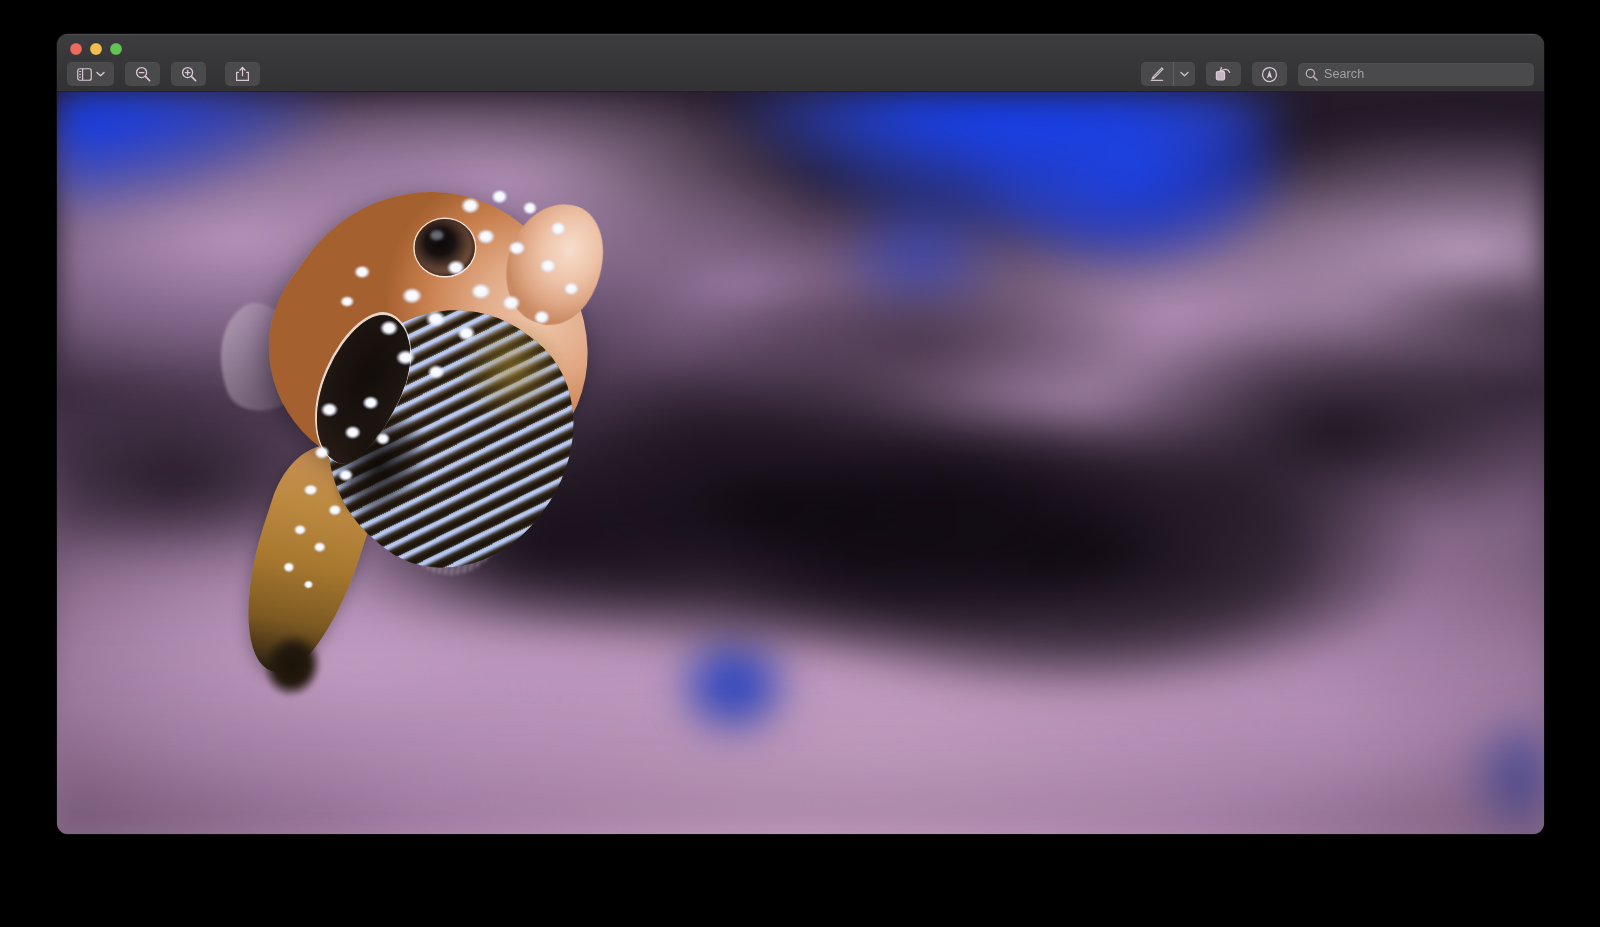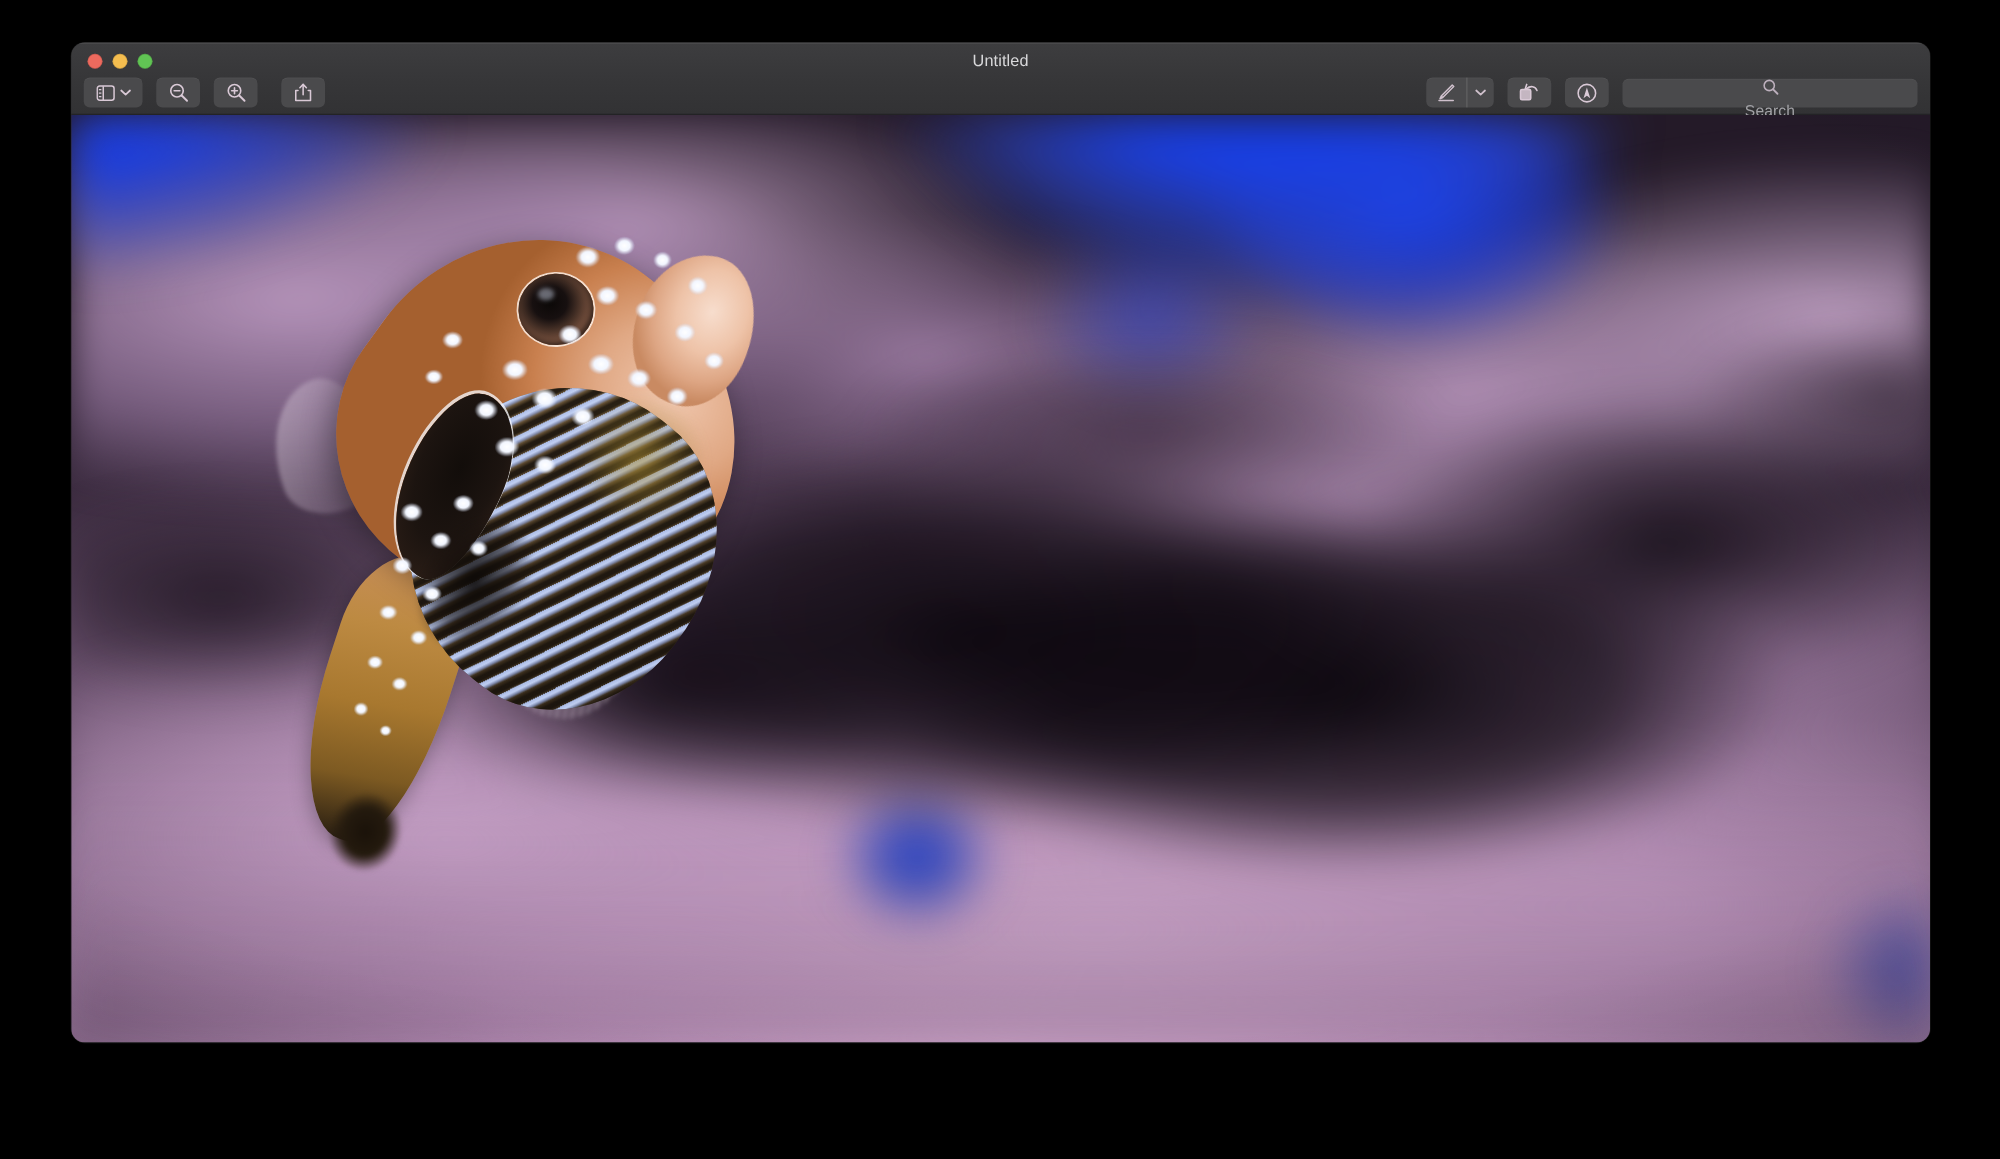--- a/index.html
+++ b/index.html
@@ -142,21 +142,20 @@
   #search-field {
     width: 236px;
     height: 23px;
     border-radius: 5px;
     background: #4a4a4c;
     display: flex;
     align-items: center;
     gap: 6px;
     padding: 0 7px;
     box-shadow: inset 0 0.5px 0 rgba(255,255,255,0.05);
-    flex-direction: column;
   }
   #search-placeholder {
     font-size: 12.5px;
     color: #a2a2a6;
     letter-spacing: 0.1px;
   }
 
   
   #canvas {
     position: relative;
@@ -431,21 +430,20 @@
   <div id="window" data-interactable="false">
 
     <div id="toolbar" data-interactable="false">
 
       <div id="traffic" data-interactable="false">
         <span class="light close" data-interactable="true"></span>
         <span class="light min" data-interactable="true"></span>
         <span class="light max" data-interactable="true"></span>
       </div>
 
-      <div id="title" data-interactable="false">Untitled</div>
 
       <div id="tb-left" data-interactable="false">
 
         <div class="tb-btn wide" data-interactable="true">
           <span class="icon" data-interactable="false">
             <svg width="15" height="13" viewBox="0 0 15 13" fill="none">
               <rect x="0.75" y="0.75" width="13.5" height="11.5" rx="2" stroke="#d9c9d6" stroke-width="1.2"></rect>
               <line x1="5.6" y1="0.9" x2="5.6" y2="12.1" stroke="#d9c9d6" stroke-width="1.2"></line>
               <line x1="2.1" y1="3.6" x2="4.1" y2="3.6" stroke="#d9c9d6" stroke-width="1"></line>
               <line x1="2.1" y1="6.4" x2="4.1" y2="6.4" stroke="#d9c9d6" stroke-width="1"></line>

